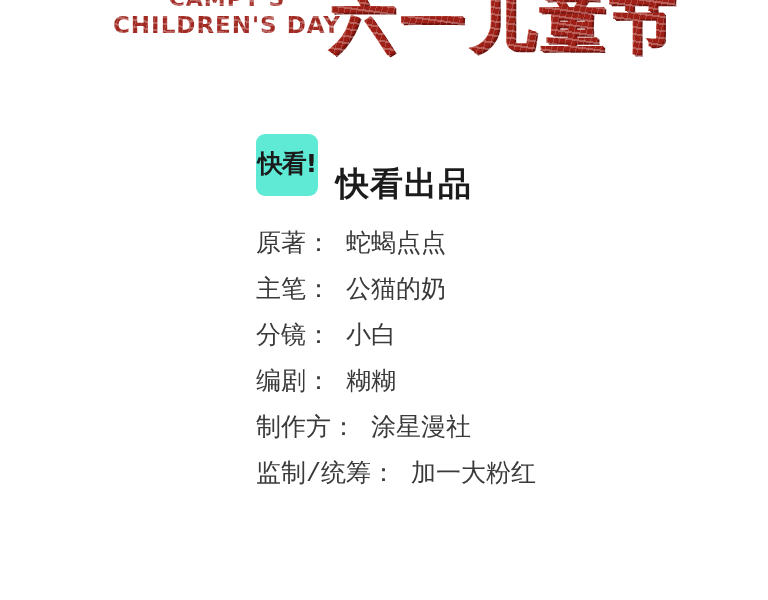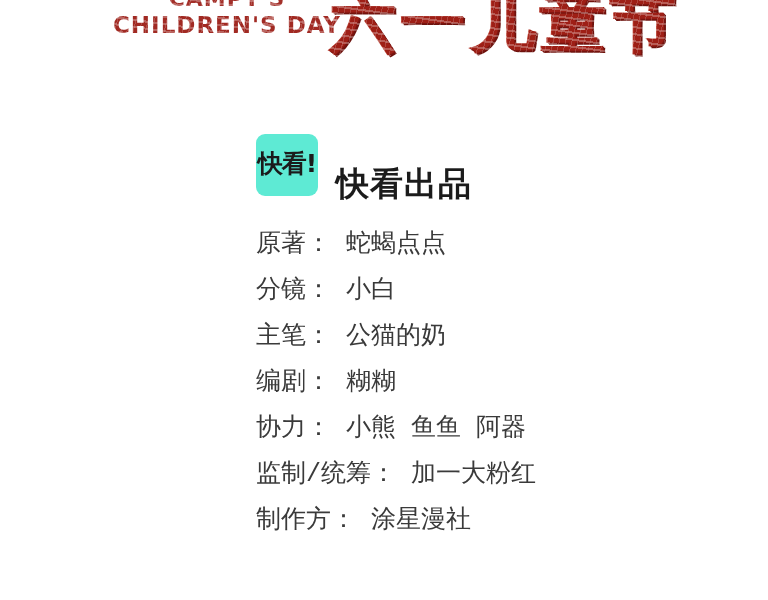--- a/index.html
+++ b/index.html
@@ -155,36 +155,32 @@
   </div>
   <div class="producer-text">快看出品</div>
 </div>
 
 <div class="credits">
   <div class="credit-line">
     <span class="credit-role">原著：</span>
     <span class="credit-value">蛇蝎点点</span>
   </div>
   <div class="credit-line">
+    <span class="credit-role">主笔：</span>
+    <span class="credit-value">公猫的奶</span>
+  </div>
+  <div class="credit-line">
     <span class="credit-role">分镜：</span>
     <span class="credit-value">小白</span>
-  </div>
-  <div class="credit-line">
-    <span class="credit-role">主笔：</span>
-    <span class="credit-value">公猫的奶</span>
   </div>
   <div class="credit-line">
     <span class="credit-role">编剧：</span>
     <span class="credit-value">糊糊</span>
   </div>
   <div class="credit-line">
-    <span class="credit-role">协力：</span>
-    <span class="credit-value">小熊 鱼鱼 阿器</span>
+    <span class="credit-role">制作方：</span>
+    <span class="credit-value">涂星漫社</span>
   </div>
   <div class="credit-line">
     <span class="credit-role">监制/统筹：</span>
     <span class="credit-value">加一大粉红</span>
   </div>
-  <div class="credit-line">
-    <span class="credit-role">制作方：</span>
-    <span class="credit-value">涂星漫社</span>
-  </div>
 </div>
 
 </body></html>

